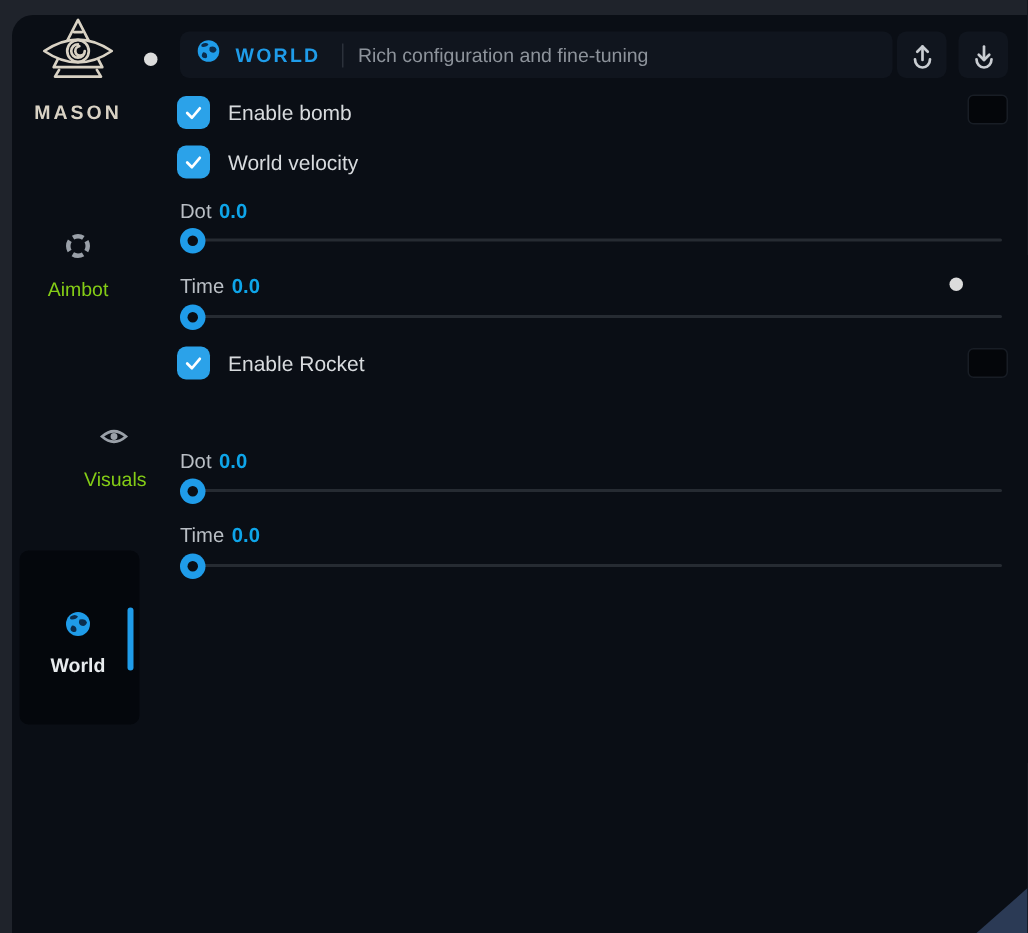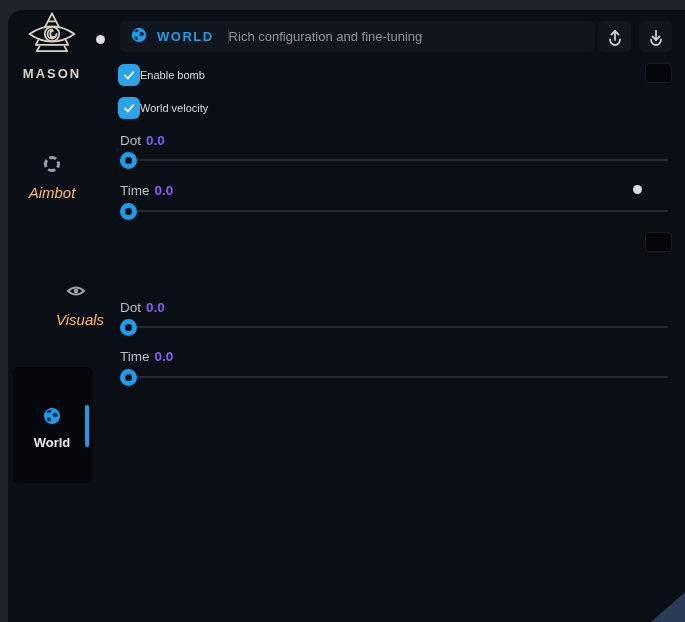--- a/index.html
+++ b/index.html
@@ -20,65 +20,65 @@
   .logo-wrap { position:absolute; left:0; top:0; width:88px; text-align:center; }
   .logo-wrap svg { display:inline-block; }
   .logo-text { margin-top:4px; font-size:13px; font-weight:bold; letter-spacing:2px; color:#d9d2c4; }
 
   .deco-dot { position:absolute; width:9px; height:9px; border-radius:50%; background:#dcdcdc; z-index:5; }
   .dot-top { left:88px; top:25px; }
   .dot-right { left:625px; top:175px; }
 
   .nav-item { position:absolute; left:0; width:88px; text-align:center; cursor:pointer; }
   .nav-item .nav-icon { display:inline-block; height:20px; }
-  .nav-item .nav-label { display:block; margin-top:6px; font-size:15px; color:#fdba74;font-style:italic; }
+  .nav-item .nav-label { display:block; margin-top:6px; font-size:13px; color:#84cc16; }
   .nav-aimbot { top:144px; }
   .nav-visuals { top:271px;padding-left:48px; }
   .nav-misc { top:524px; }
 
   .nav-active-panel {
     position:absolute; left:5px; top:357px; width:80px; height:116px;
     background:#04070c; border-radius:6px;
   }
   .nav-world { position:absolute; left:0; top:396px; width:88px; text-align:center; cursor:pointer; z-index:2; }
   .nav-world .nav-label { display:block; margin-top:5px; font-size:13px; font-weight:bold; color:#e8ebee; }
   .active-indicator { position:absolute; left:77px; top:395px; width:4px; height:42px; border-radius:2px; background:#1f9ce9; z-index:3; }
 
   
   .header-bar {
     position:absolute; left:112px; top:11px; width:475px; height:31px;
     background:#10151e; border-radius:6px; display:flex; align-items:center;
   }
   .header-bar .globe { margin-left:10px; }
   .tab-label { margin-left:9px; font-size:13px; font-weight:bold; letter-spacing:1.5px; color:#1f9ce9; }
   .header-divider { width:1px; height:16px; background:#2b313a; margin-left:14px; }
-  .header-subtitle { font-size:13px; color:#8d939b; }
+  .header-subtitle { margin-left:10px; font-size:13px; color:#8d939b; }
 
   .icon-btn {
     position:absolute; top:11px; width:33px; height:31px; background:#10151e;
     border-radius:6px; border:none; display:flex; align-items:center; justify-content:center; cursor:pointer;
   }
   .btn-upload { left:590px; }
   .btn-download { left:631px; }
 
   
   .toggle-row { position:absolute; left:110px; display:flex; align-items:center; }
   .checkbox {
     width:22px; height:22px; border-radius:6px; background:#2ba2e9;
     display:inline-flex; align-items:center; justify-content:center; cursor:pointer; flex:none;
   }
-  .toggle-label { font-size:11px; color:#d8dbde; }
+  .toggle-label { margin-left:12px; font-size:14px; color:#d8dbde; }
 
   .swatch {
     position:absolute; left:637px; width:27px; height:20px; border-radius:4px;
     border:1px solid #181d25; cursor:pointer;
   }
 
   .slider-label { position:absolute; left:112px; font-size:13.5px; color:#b9bec4; }
-  .slider-label .val { color:#8b5cf6; font-weight:bold; margin-left:5px; }
+  .slider-label .val { color:#0ea5e9; font-weight:bold; margin-left:5px; }
 
   .slider { position:absolute; left:112px; width:548px; height:17px; cursor:pointer; }
   .slider .track { position:absolute; left:0; right:0; top:7.5px; height:2px; background:#262b32; border-radius:1px; }
   .slider .thumb {
     position:absolute; left:0; top:0; width:17px; height:17px; border-radius:50%;
     background:#1f9ce9; cursor:pointer;
   }
   .slider .thumb::after {
     content:""; position:absolute; left:5px; top:5px; width:7px; height:7px;
     border-radius:50%; background:#0a0e15;
@@ -201,20 +201,28 @@
   <div class="slider-label" style="top:173px">
     <span>Time</span><span class="val">0.0</span>
   </div>
   <div class="slider" style="top:192.5px">
     <span class="track"></span>
     <span class="thumb"></span>
   </div>
 
   <div class="deco-dot dot-right"></div>
 
+  <div class="toggle-row" style="top:221px">
+    <span class="checkbox">
+      <svg width="14" height="14" viewBox="0 0 20 20">
+        <polyline points="4,10.5 8.5,15 16,6" fill="none" stroke="#fff" stroke-width="2.6" stroke-linecap="round" stroke-linejoin="round"></polyline>
+      </svg>
+    </span>
+    <span class="toggle-label">Enable Rocket</span>
+  </div>
   <span class="swatch" style="top: 222px; background: rgb(4, 6, 10);"></span>
 
 
   <div class="slider-label" style="top:290px">
     <span>Dot</span><span class="val">0.0</span>
   </div>
   <div class="slider" style="top:308.5px">
     <span class="track"></span>
     <span class="thumb"></span>
   </div>

